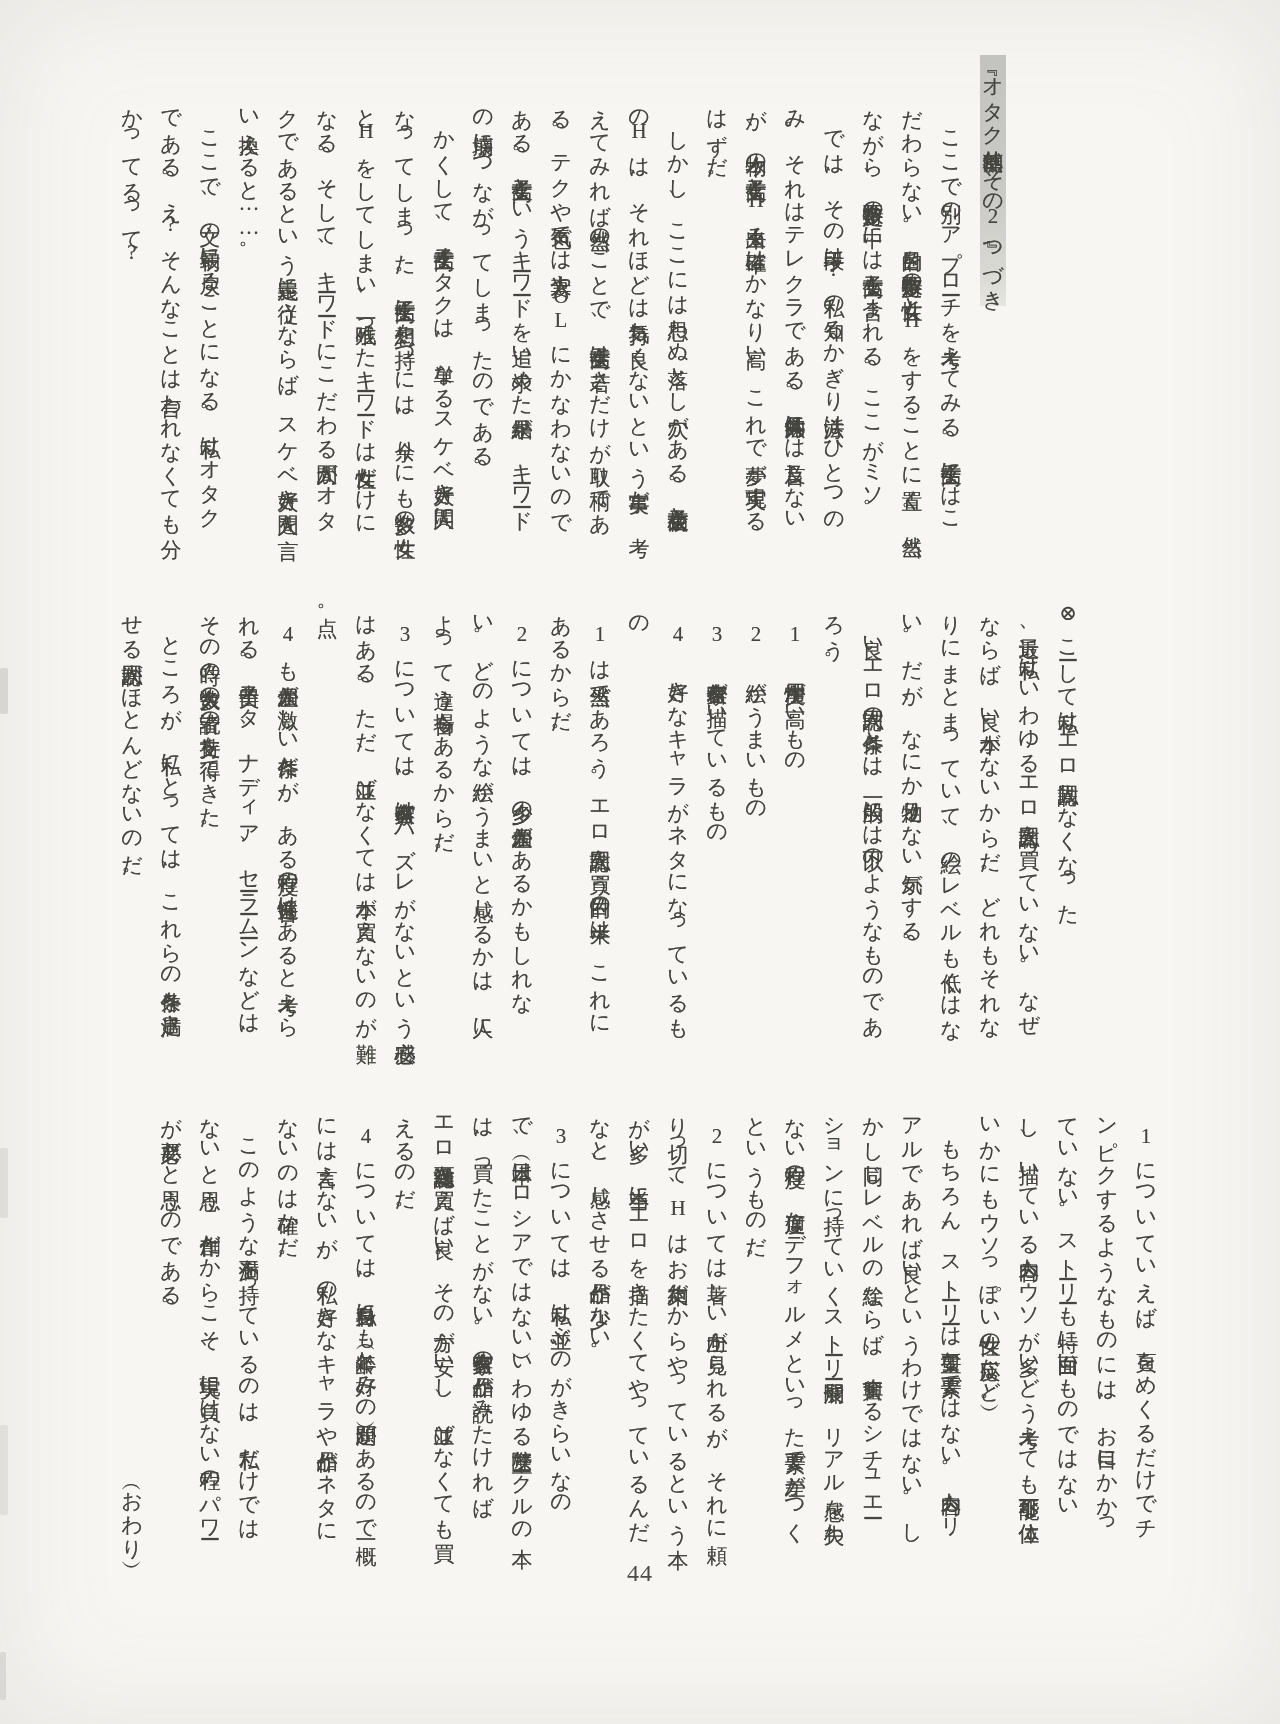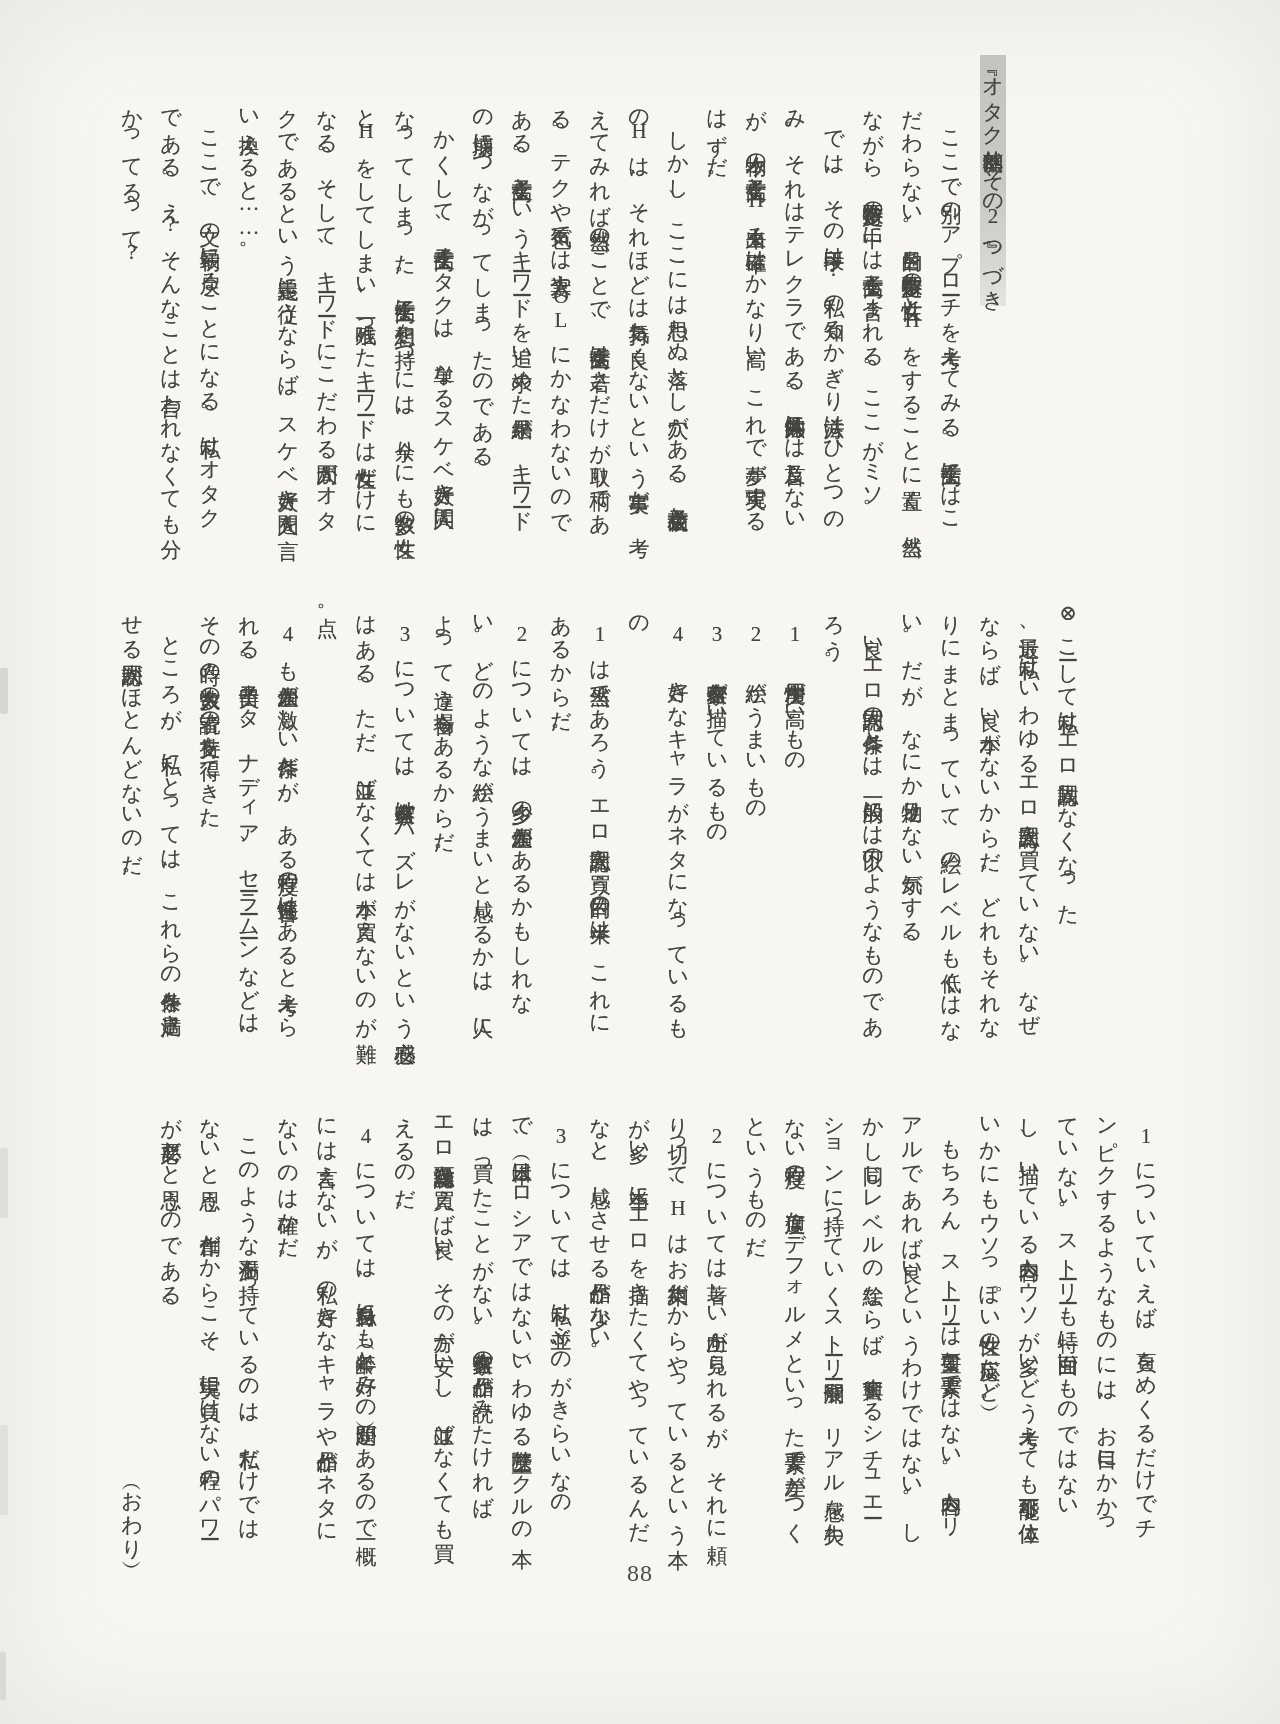--- a/index.html
+++ b/index.html
@@ -115,15 +115,15 @@
       <p>もちろん、ストーリーは重要な要素ではない。内容もリアルであれば良いというわけではない。しかし同じレベルの絵ならば、興奮するシチュエーションに持っていくストーリー展開や、リアル感を失わない程度の、適度なデフォルメといった要素で差がつくというものだ。</p>
       <p>2については著しい向上が見られるが、それに頼り切って、Hはお約束だからやっているという本が多い。本当にエロを描きたくてやっているんだなと、感じさせる作品が少ない。</p>
       <p>3については、私は並ぶのがきらいなので、（日本はロシアではない）いわゆる壁際サークルの本は、買ったことがない。有名作家の作品が読みたければ、エロ漫画雑誌を買えば良い。その方が安いし、並ばなくても買えるのだ。</p>
       <p>4については、私自身にも（年齢と好みの）問題があるので一概には言えないが、私の好きなキャラや作品がネタにないのは確かだ。</p>
       <p>このような不満を持っているのは、私だけではないと思う。創作だからこそ、現実に負けない程のパワーが必要だと思うのである。</p>
       <p class="ending no-indent">（おわり）</p>
     </section>
 
   </main>
 
-  <div class="page-number">88</div>
+  <div class="page-number">44</div>
 
 </div>
 
 </body></html>

